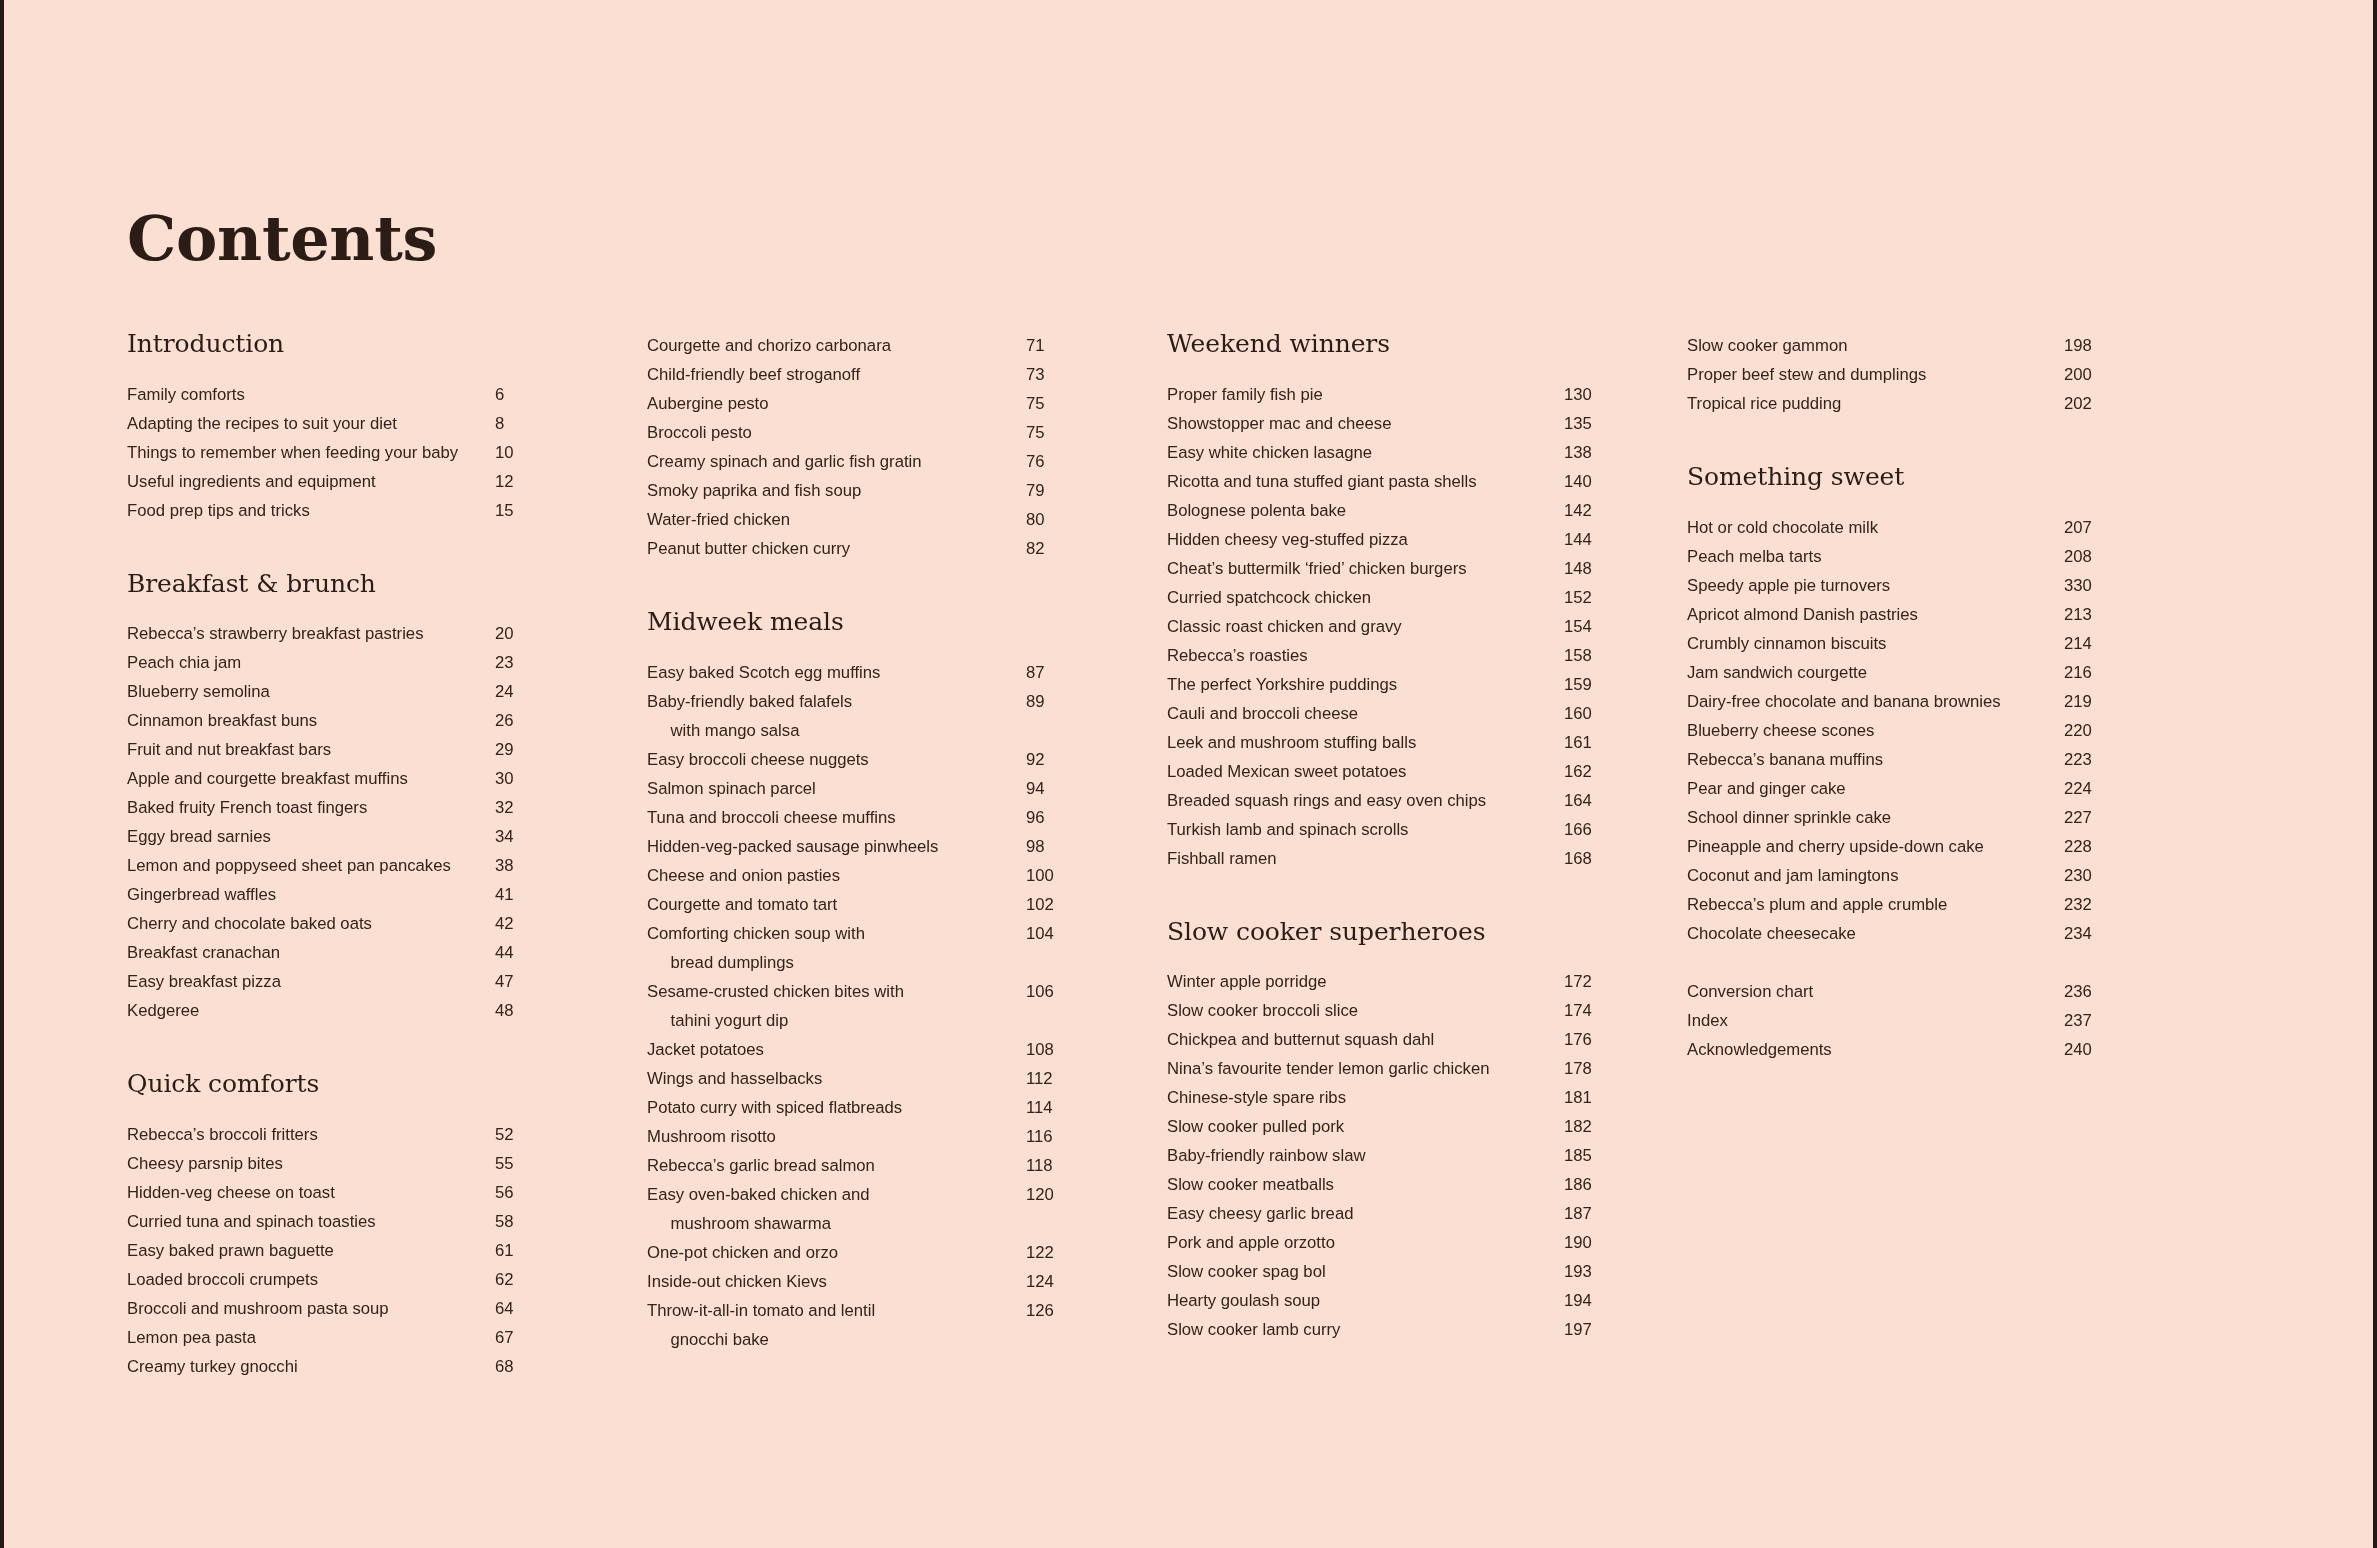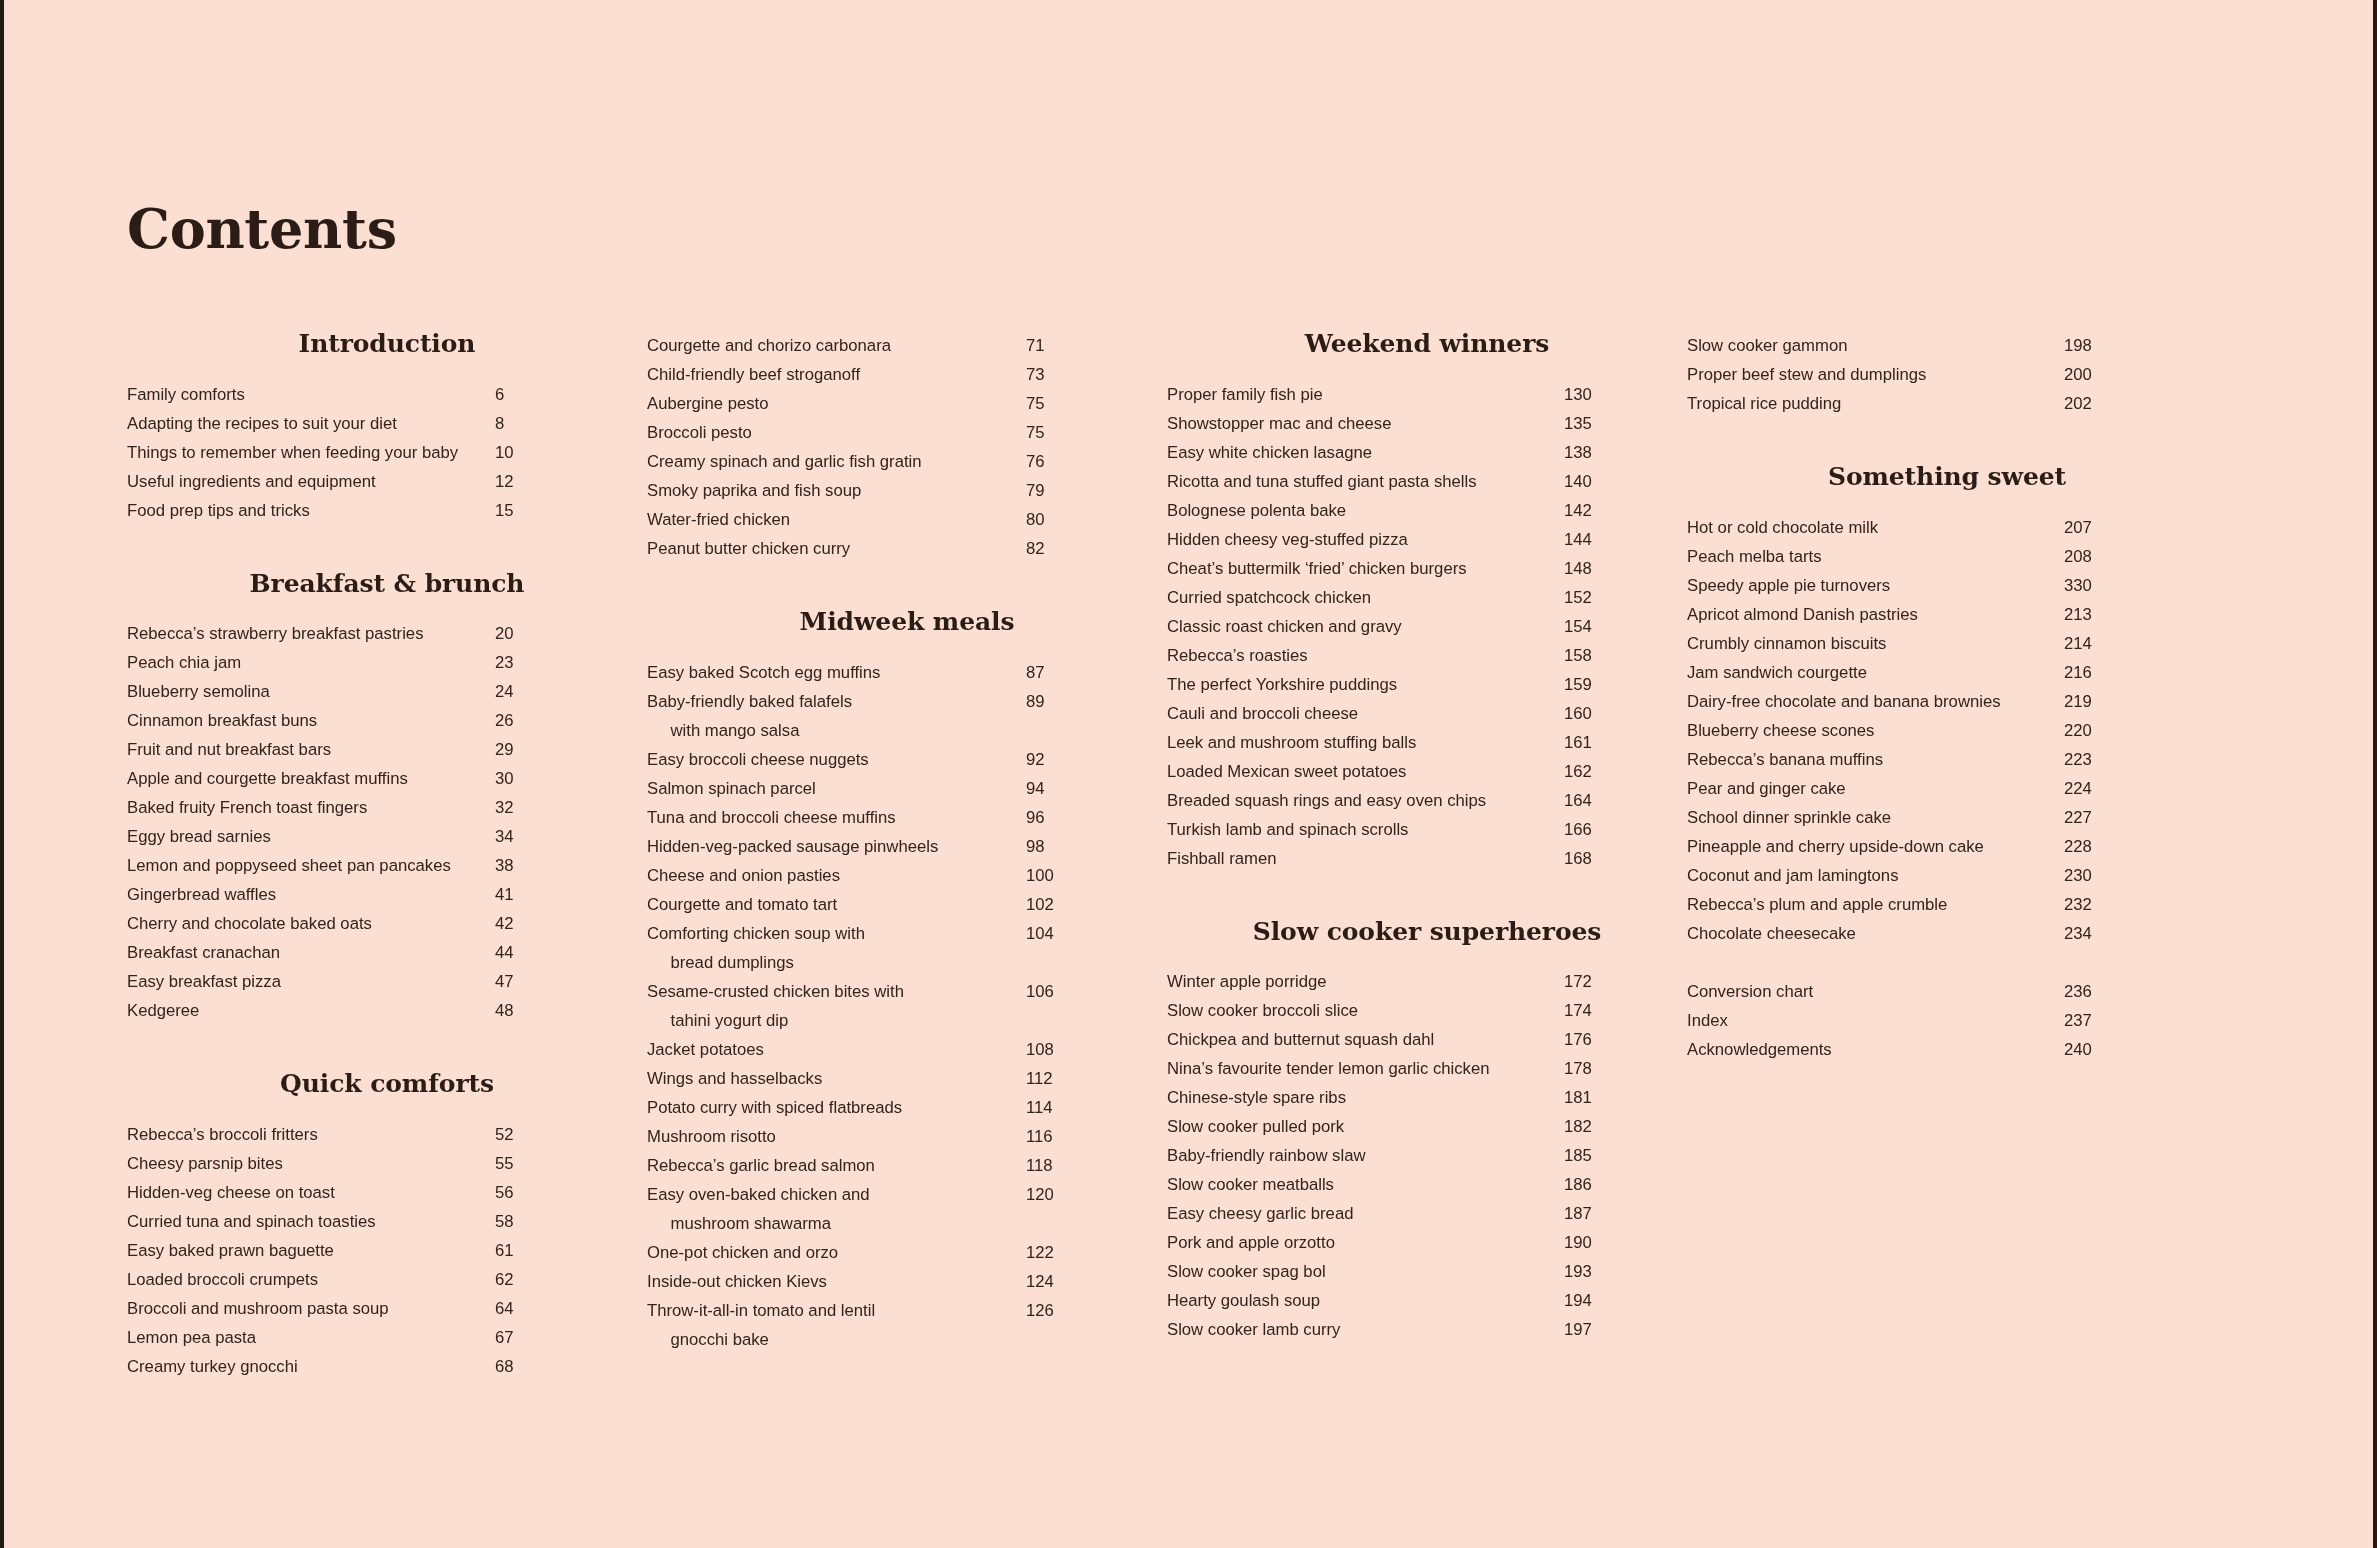--- a/index.html
+++ b/index.html
@@ -24,21 +24,21 @@
     box-sizing: border-box;
     border-left: 4.3px solid #241a15;
     border-right: 4.3px solid #241a15;
   }
   .page-title {
     position: absolute;
     left: 123px;
     top: 166px;
     font-family: "DejaVu Serif", "Liberation Serif", serif;
     font-weight: 700;
-    font-size: 54px;
+    font-size: 62px;
     letter-spacing: -0.3px;
     color: #2b1d16;
     line-height: 1;
     text-align: right;
   }
   .columns {
     position: absolute;
     left: 123px;
     top: 331px;
     width: 2148px;
@@ -48,27 +48,26 @@
   }
   .column {
     width: 520px;
     flex: 0 0 520px;
     margin-right: 0;
   }
   .column:nth-child(1) { margin-right: 0px; }
   .section { margin-bottom: 0; }
   .section-heading {
     font-family: "DejaVu Serif", "Liberation Serif", serif;
-    font-weight: 700;
+    font-weight: 400;
     font-size: 25px;
     color: #2b1d16;
     line-height: 1;
     letter-spacing: -0.1px;
     margin: 0 0 23.5px 0;
-    text-align: center;
   }
   .section + .section { margin-top: 46px; }
   .entries { margin: 0; padding: 0; }
   .entry {
     position: relative;
     display: block;
     font-size: 16.7px;
     line-height: 29px;
     font-weight: 300;
     color: #32231b;

